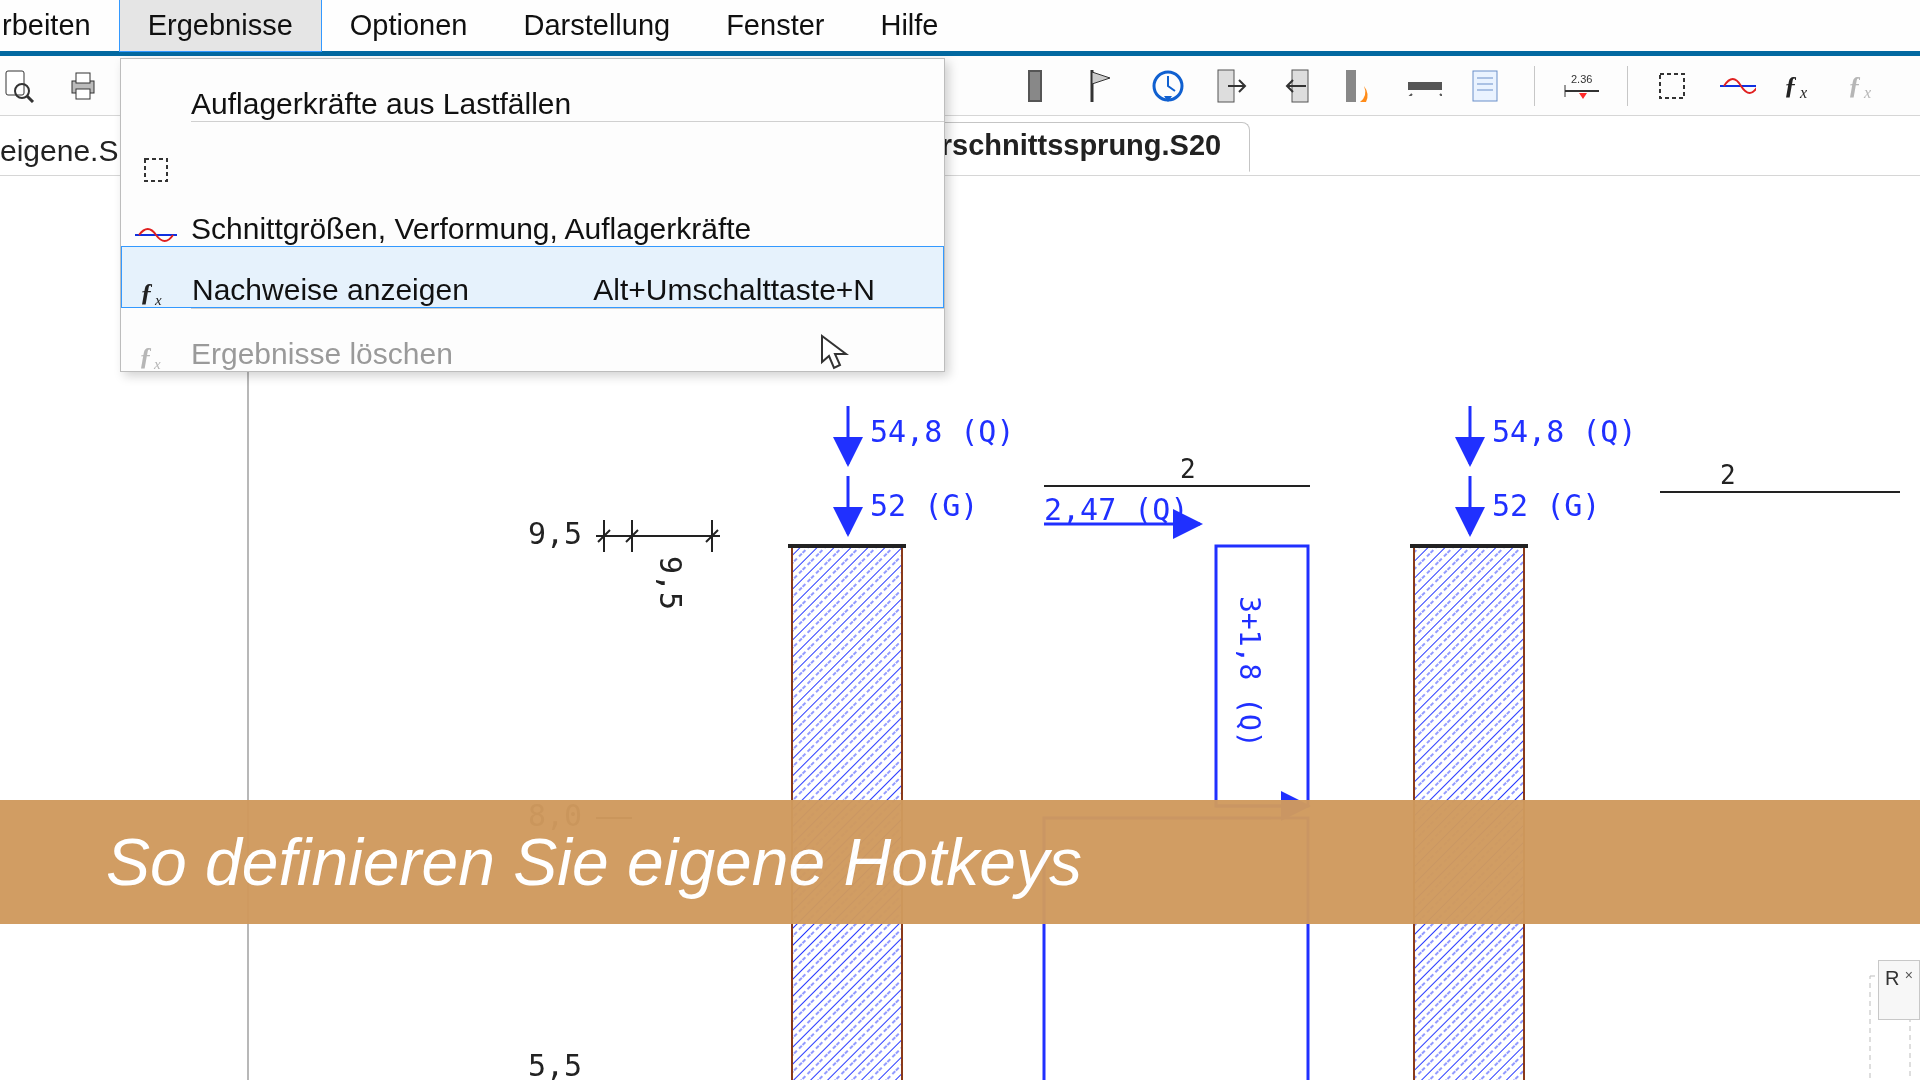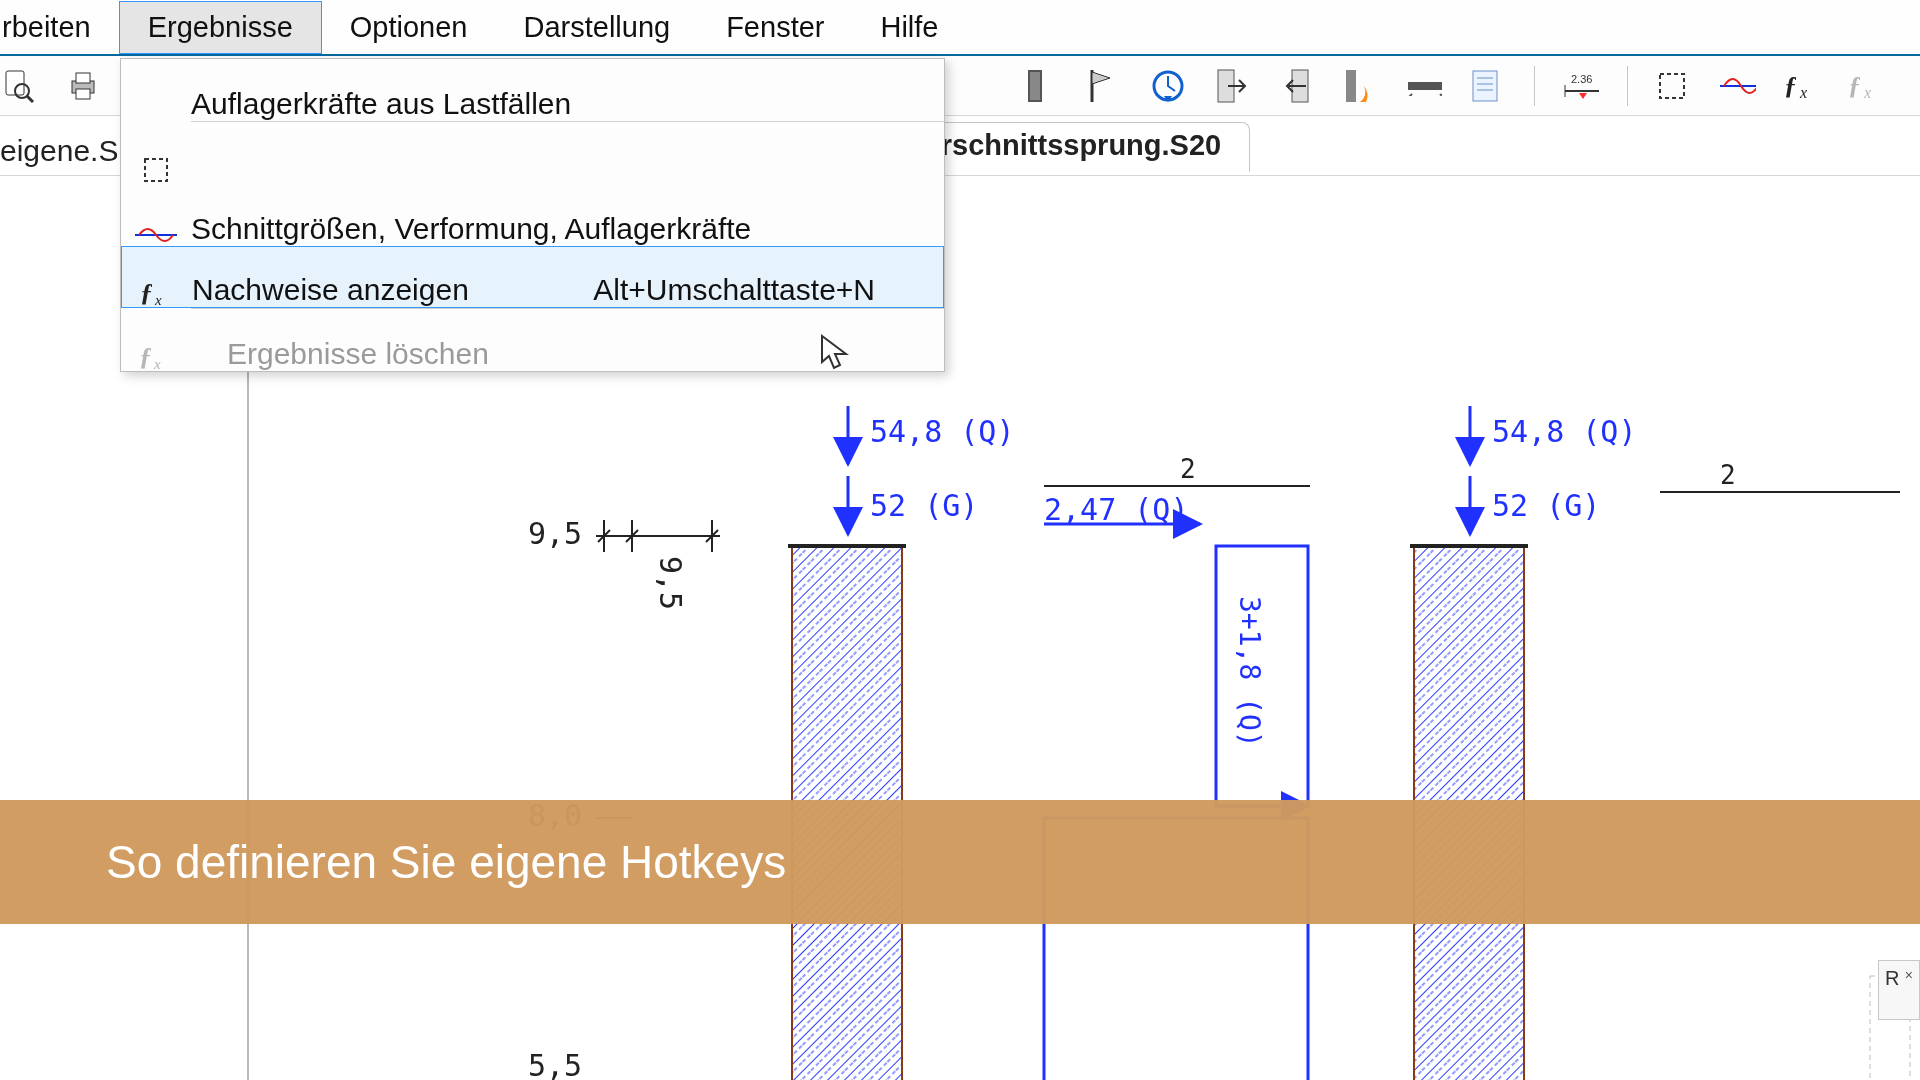--- a/index.html
+++ b/index.html
@@ -11,21 +11,21 @@
     height: 1080px;
     overflow: hidden;
     position: relative;
   }
 
   
   .menubar {
     display: flex;
     align-items: center;
     height: 56px;
-    border-bottom: 2px solid #0369a1;
+    border-bottom: 5px solid #0369a1;
     background: #fefefe;
     padding-left: 0px;
     font-size: 29px;
     gap: 0;
   }
   .menubar .item {
     padding: 10px 28px 10px 28px;
     cursor: default;
     color: #101010;
   }
@@ -92,46 +92,47 @@
   }
   .dropdown .row.highlight{
     background:#e6f2fc;
     border:1px solid #3399ff;
   }
   .dropdown .row .iconcell{
     width:70px; display:flex; align-items:center; justify-content:center;
   }
   .dropdown .row .label{ flex:1; color:#111; }
   .dropdown .row .accel{ color:#111; padding-right:50px; }
-  .dropdown .row.disabled .label{ color:#9a9a9a;margin-left:36px; }
+  .dropdown .row.disabled .label{ color:#9a9a9a; }
   .dropdown .hr { height:1px; background:#d0d0d0; margin-left:70px; }
 
   
   .canvas{
     position:absolute;
     left:0; right:0; top:176px; bottom:0;
     background:#fff;
   }
   .canvas svg{ position:absolute; left:0; top:0; }
 
   
   .banner{
     position:absolute;
     left:0; right:0;
     top:800px;
     height:124px;
     background:#d09a5e;
     display:flex;
     align-items:center;
     padding-left:106px;
-    font-size:46px;
+    font-size:66px;
     color:#fff;
     font-weight:300;
     z-index:20;
     opacity:.97;
+    font-style:italic;
   }
 
   
   .cursor{
     position:absolute;
     left:820px; top:334px;
     width:30px;height:36px;
     z-index:60;
   }
 

